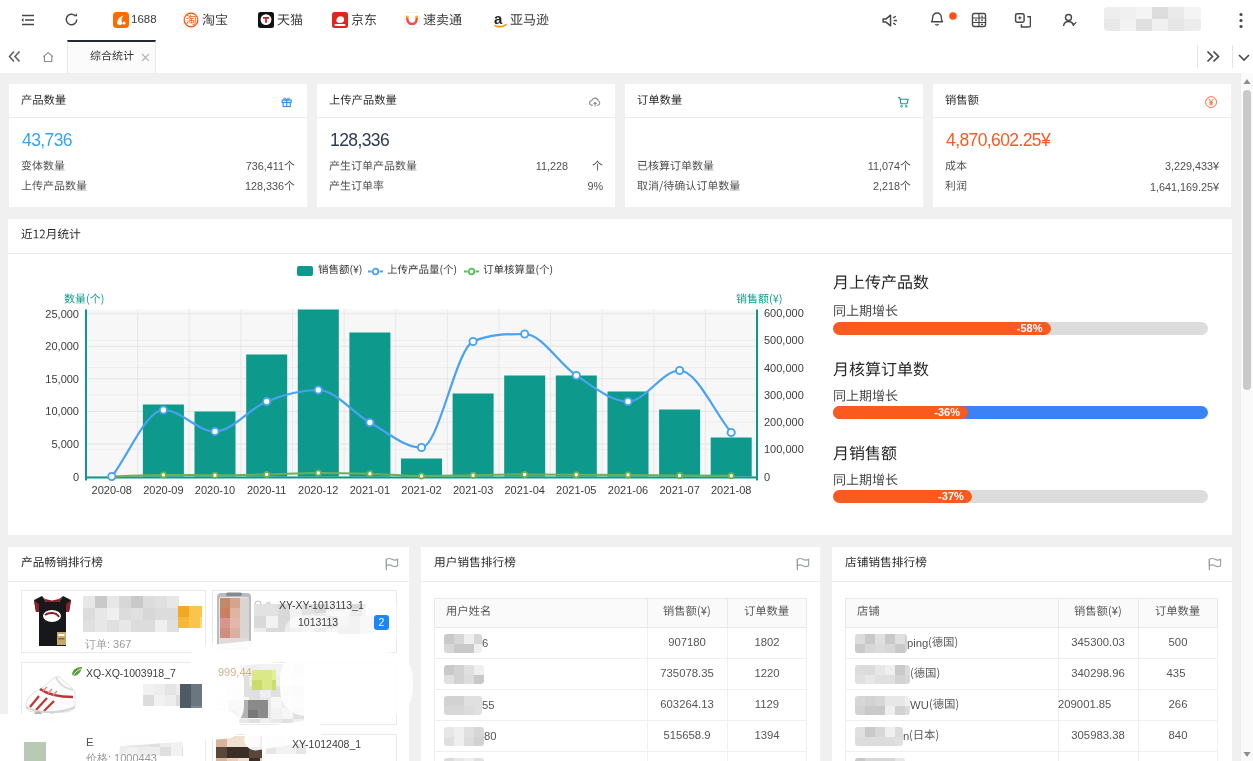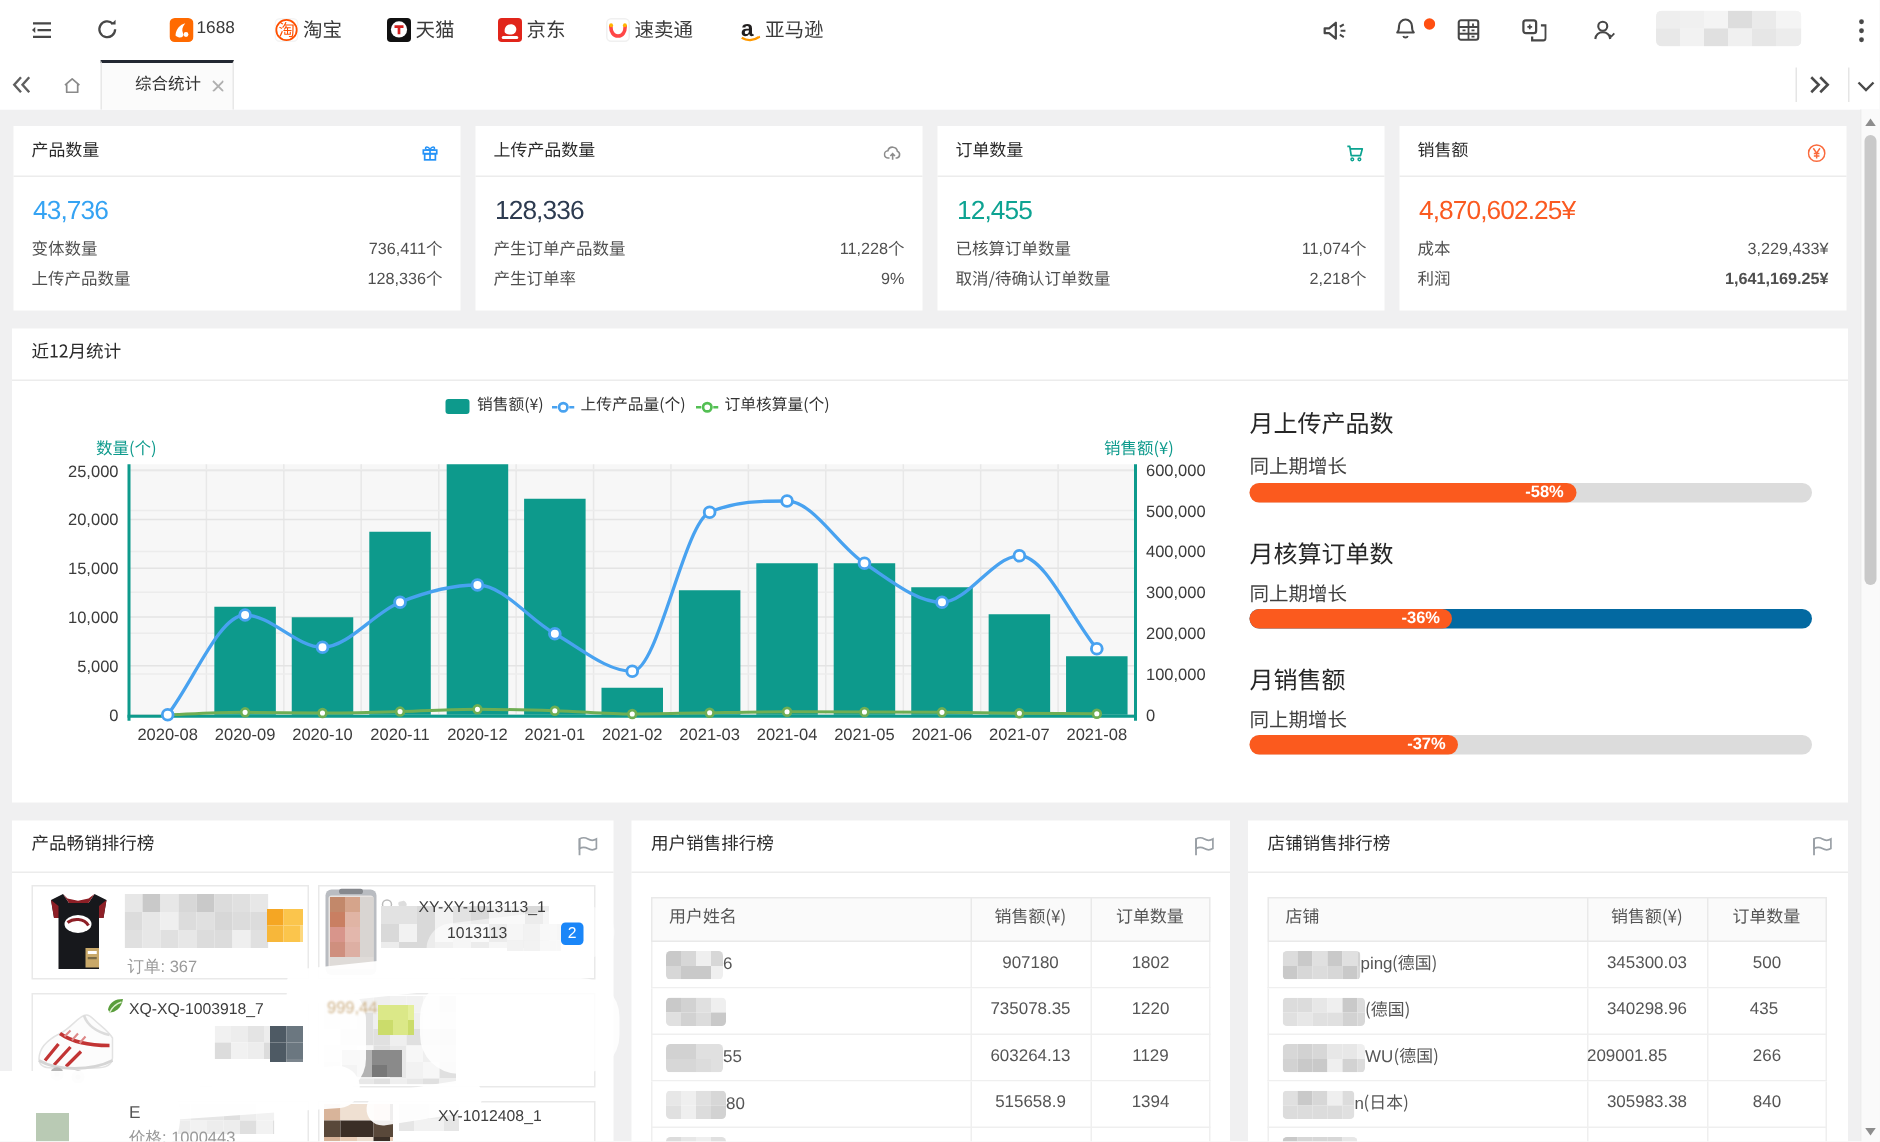--- a/index.html
+++ b/index.html
@@ -351,21 +351,21 @@
           <use href="#g25" x="1000"></use>
           <use href="#g26" x="2000"></use>
           <use href="#g27" x="3000"></use>
           <use href="#g16" x="4000"></use>
           <use href="#g17" x="5000"></use>
           <use href="#g18" x="6000"></use>
           <use href="#g19" x="7000"></use>
         </g>
       </svg>
     </div>
-    <div class="abs" style="left:413px;top:160.0px;width:190px;height:15px;font-size:10.8px;color:#4f4f4f;text-align:right;display:flex;justify-content:flex-end;align-items:flex-start;">
+    <div class="abs" style="left:413px;top:160.0px;width:190px;height:15px;font-size:10.8px;color:#4f4f4f;text-align:right;display:flex;justify-content:flex-end;align-items:flex-start;gap:24px;">
       <span style="line-height:13px;">11,228</span>
       <svg class="cn" width="11.0" height="12.6" viewBox="0 0 11.0 12.6" style="overflow:visible">
         <g fill="#4f4f4f" transform="translate(0,9.68) scale(0.011000,-0.011000)">
           <use href="#g22" x="0"></use>
         </g>
       </svg>
     </div>
     <div class="abs" style="left:329px;top:179.5px;width:200px;height:15px;">
       <svg class="cn" width="55.0" height="12.6" viewBox="0 0 55.0 12.6" style="overflow:visible">
         <g fill="#4f4f4f" transform="translate(0,9.68) scale(0.011000,-0.011000)">
@@ -392,21 +392,20 @@
       </svg>
     </div>
     <svg class="abs" style="left:897px;top:96px;" width="13" height="13" viewBox="0 0 13 13">
       <g transform="scale(0.812)">
         <path d="M1.5 2h2l1.2 7.5h7.6l1.5-5.5H4" stroke="#0ba390" stroke-width="1.4" fill="none" stroke-linejoin="round"></path>
         <circle cx="5.6" cy="12.6" r="1.1" stroke="#0ba390" stroke-width="1.2" fill="none"></circle>
         <circle cx="11.4" cy="12.6" r="1.1" stroke="#0ba390" stroke-width="1.2" fill="none"></circle>
       </g>
     </svg>
     <div class="abs" style="left:625px;top:117px;width:298px;height:1px;background:#ececec;"></div>
-    <div class="abs" style="left:638px;top:130px;width:270px;height:22px;font-size:17.5px;letter-spacing:-0.6px;line-height:20px;color:#0da392;">12,455</div>
     <div class="abs" style="left:637px;top:160.0px;width:200px;height:15px;">
       <svg class="cn" width="77.0" height="12.6" viewBox="0 0 77.0 12.6" style="overflow:visible">
         <g fill="#4f4f4f" transform="translate(0,9.68) scale(0.011000,-0.011000)">
           <use href="#g29" x="0"></use>
           <use href="#g30" x="1000"></use>
           <use href="#g31" x="2000"></use>
           <use href="#g26" x="3000"></use>
           <use href="#g27" x="4000"></use>
           <use href="#g18" x="5000"></use>
           <use href="#g19" x="6000"></use>
@@ -475,21 +474,21 @@
       <span style="line-height:13px;">3,229,433¥</span>
     </div>
     <div class="abs" style="left:945px;top:179.5px;width:200px;height:15px;">
       <svg class="cn" width="22.0" height="12.6" viewBox="0 0 22.0 12.6" style="overflow:visible">
         <g fill="#4f4f4f" transform="translate(0,9.68) scale(0.011000,-0.011000)">
           <use href="#g43" x="0"></use>
           <use href="#g44" x="1000"></use>
         </g>
       </svg>
     </div>
-    <div class="abs" style="left:1029px;top:179.5px;width:190px;height:15px;font-size:10.8px;color:#4f4f4f;text-align:right;display:flex;justify-content:flex-end;align-items:flex-start;font-weight:bold;">
+    <div class="abs" style="left:1029px;top:179.5px;width:190px;height:15px;font-size:10.8px;color:#4f4f4f;text-align:right;display:flex;justify-content:flex-end;align-items:center;">
       <span style="line-height:13px;">1,641,169.25¥</span>
     </div>
     <div class="abs" style="left:8px;top:219px;width:1224px;height:316px;background:#fff;"></div>
     <div class="abs" style="left:21px;top:228px;width:160px;height:16px;">
       <svg class="cn" width="59.8" height="13.5" viewBox="0 0 59.8 13.5" style="overflow:visible">
         <g fill="#2b2b2b" transform="translate(0,10.30) scale(0.011700,-0.011700)">
           <use href="#g45" x="0"></use>
           <use href="#g46" x="1000"></use>
           <use href="#g47" x="1555"></use>
           <use href="#g48" x="2110"></use>
@@ -709,21 +708,21 @@
       <svg class="cn" width="65.0" height="14.9" viewBox="0 0 65.0 14.9" style="overflow:visible">
         <g fill="#404040" transform="translate(0,11.44) scale(0.013000,-0.013000)">
           <use href="#g52" x="0"></use>
           <use href="#g23" x="1000"></use>
           <use href="#g53" x="2000"></use>
           <use href="#g54" x="3000"></use>
           <use href="#g55" x="4000"></use>
         </g>
       </svg>
     </div>
-    <div class="abs" style="left:833px;top:406px;width:375px;height:13px;background:#0369a1;border-radius:7px;">
+    <div class="abs" style="left:833px;top:406px;width:375px;height:13px;background:#3b82f6;border-radius:7px;">
       <div style="position:absolute;left:0;top:0;width:135.0px;height:13px;background:#fb5a1e;border-radius:7px;color:#fff;font-size:11px;font-weight:bold;text-align:right;line-height:13px;padding-right:8px;box-sizing:border-box;">-36%</div>
     </div>
     <div class="abs" style="left:833px;top:445px;width:200px;height:20px;">
       <svg class="cn" width="64.0" height="18.4" viewBox="0 0 64.0 18.4" style="overflow:visible">
         <g fill="#262626" transform="translate(0,14.08) scale(0.016000,-0.016000)">
           <use href="#g48" x="0"></use>
           <use href="#g38" x="1000"></use>
           <use href="#g39" x="2000"></use>
           <use href="#g40" x="3000"></use>
         </g>

